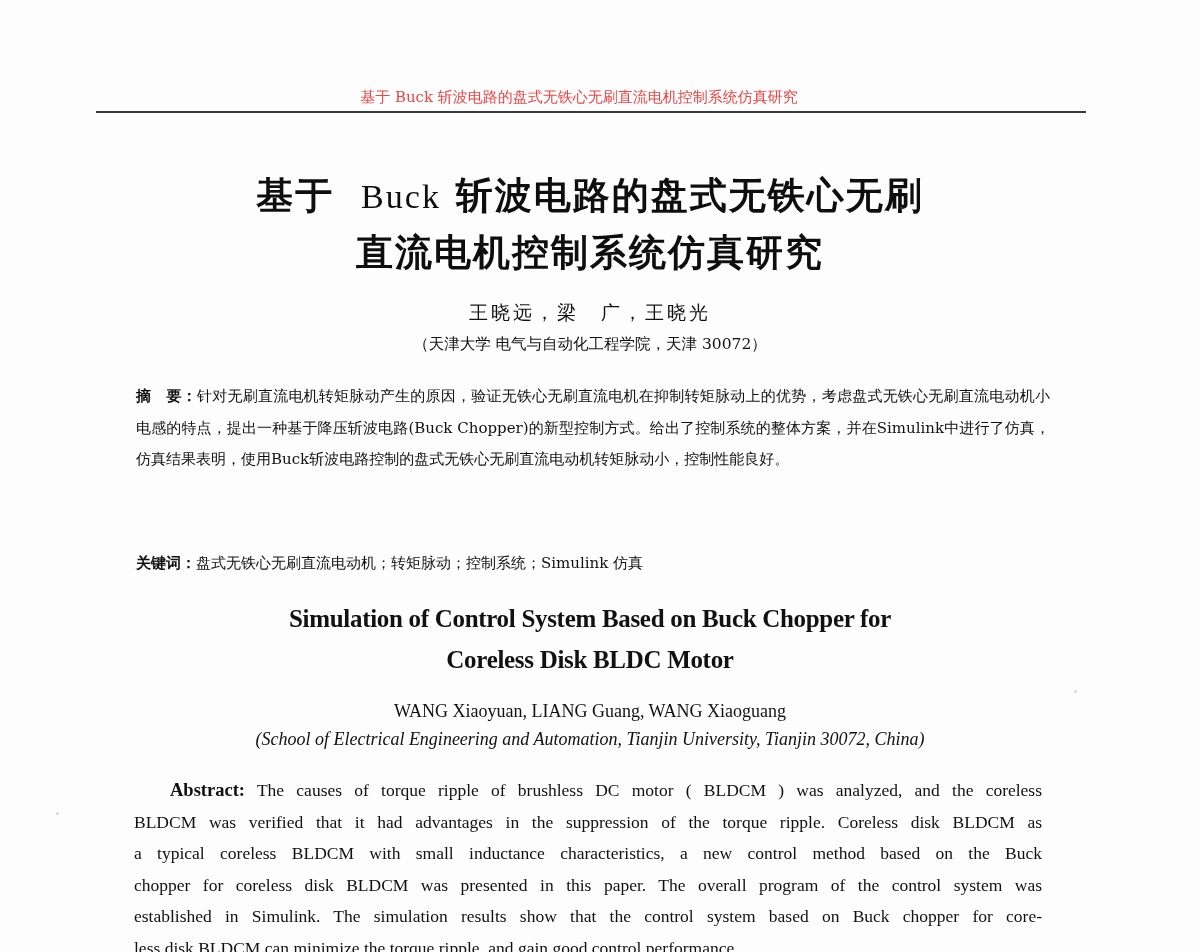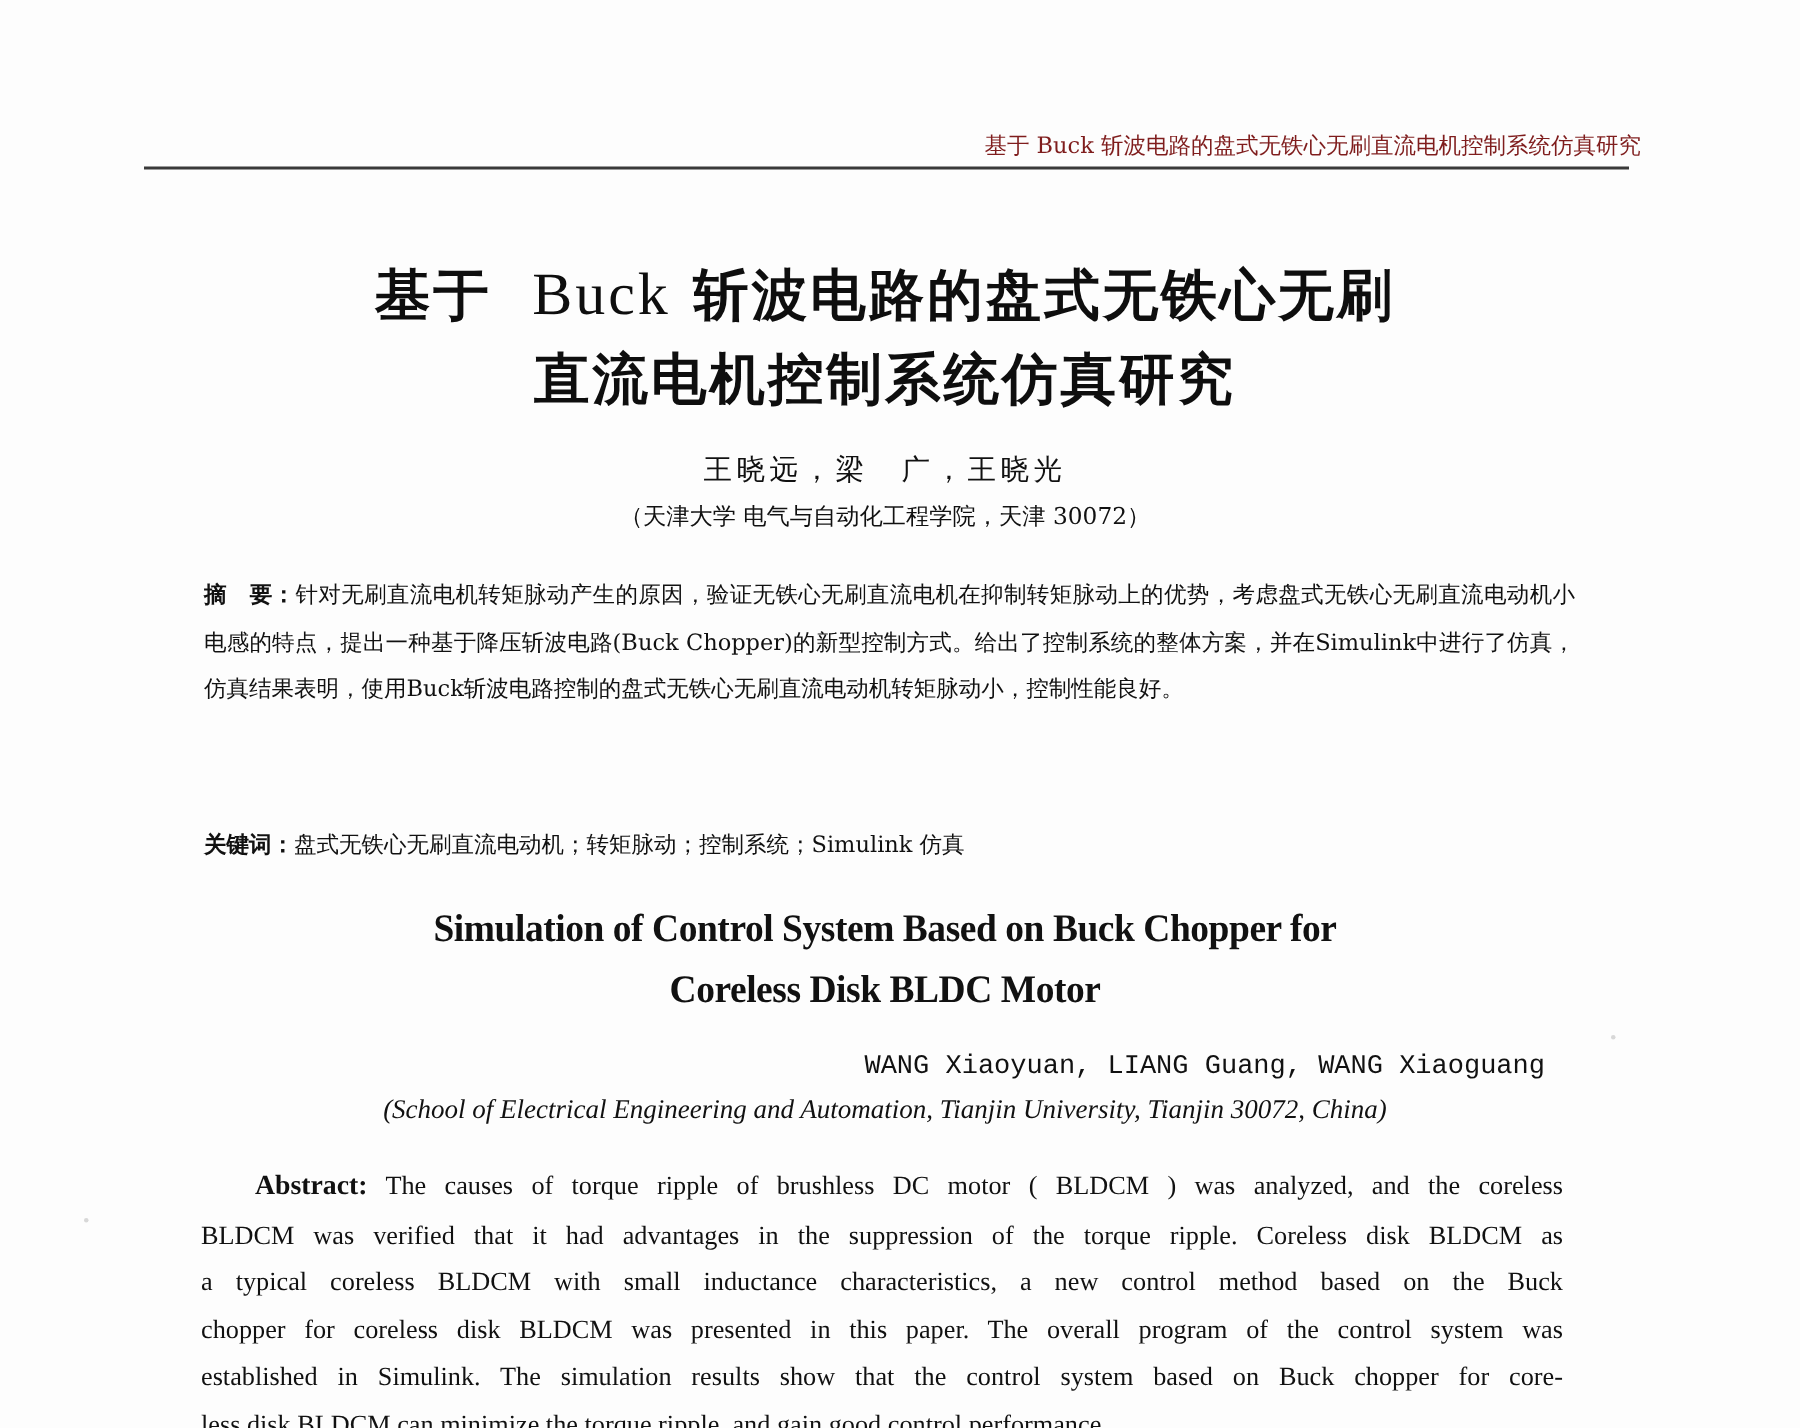--- a/index.html
+++ b/index.html
@@ -16,26 +16,26 @@
       font-family: "DejaVu Serif", serif;
     }
     .page {
       position: absolute;
       left: 0; top: 0;
       width: 1200px; height: 952px;
       background: #fdfdfd;
     }
     .running-header {
       position: absolute;
-      left: 104px; width: 990px;
+      left: 84px; width: 990px;
       top: 88px;
-      text-align: right;
+      text-align: center;
       font-size: 15px;
       letter-spacing: 0px;
-      color: #7f1d1d;
+      color: #ef4444;
       font-family: "DejaVu Serif", serif;
     }
     .header-rule {
       position: absolute;
       left: 96px; width: 990px;
       top: 111px;
       height: 0;
       border-top: 2px solid #3a3a3a;
     }
     .cn-title {
@@ -46,21 +46,21 @@
       font-family: "DejaVu Sans", sans-serif;
       font-weight: bold;
       font-size: 37px;
       line-height: 56px;
       letter-spacing: 2px;
       color: #0e0e0e;
     }
     .cn-title .latin {
       font-family: "Liberation Serif", serif;
       font-weight: normal;
-      font-size: 40px;
+      font-size: 34px;
       margin-left: 12px;
     }
     .cn-authors {
       position: absolute;
       left: 150px; width: 880px;
       top: 300px;
       text-align: center;
       font-size: 19px;
       letter-spacing: 3px;
       font-family: "DejaVu Serif", serif;
@@ -115,22 +115,22 @@
       font-weight: bold;
       font-size: 26px;
       line-height: 41px;
       letter-spacing: -0.3px;
       transform: scaleX(0.96);
     }
     .en-authors {
       position: absolute;
       left: 150px; width: 880px;
       top: 701px;
-      text-align: right;
-      font-family: Liberation Mono, monospace;
+      text-align: center;
+      font-family: Liberation Serif, serif;
       font-size: 18px;
     }
     .en-affil {
       position: absolute;
       left: 150px; width: 880px;
       top: 729px;
       text-align: center;
       font-family: "Liberation Serif", serif;
       font-style: italic;
       font-size: 18px;

